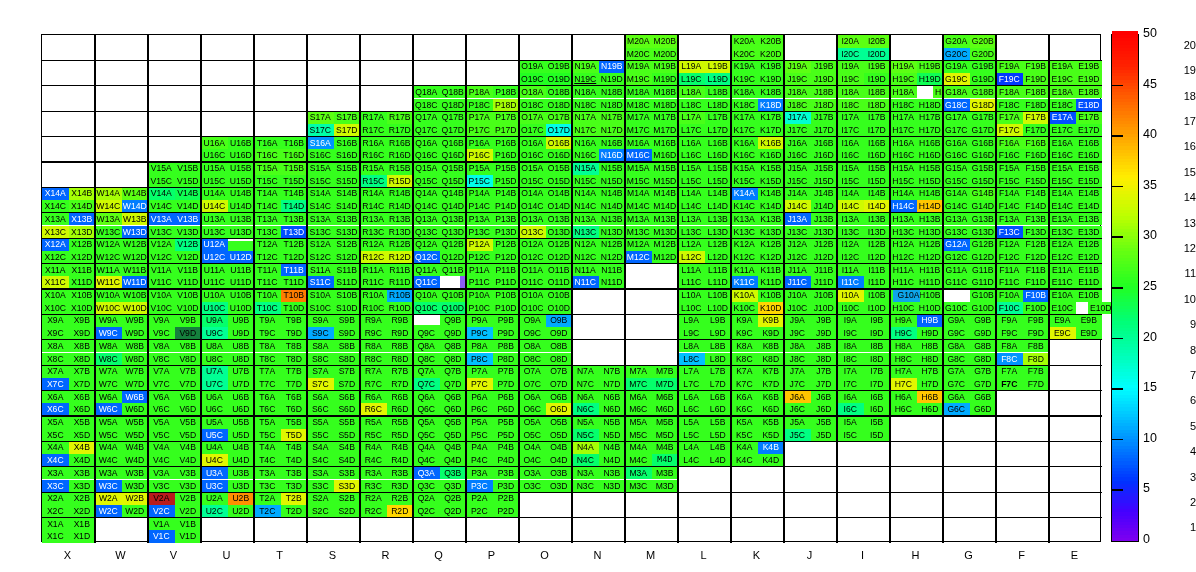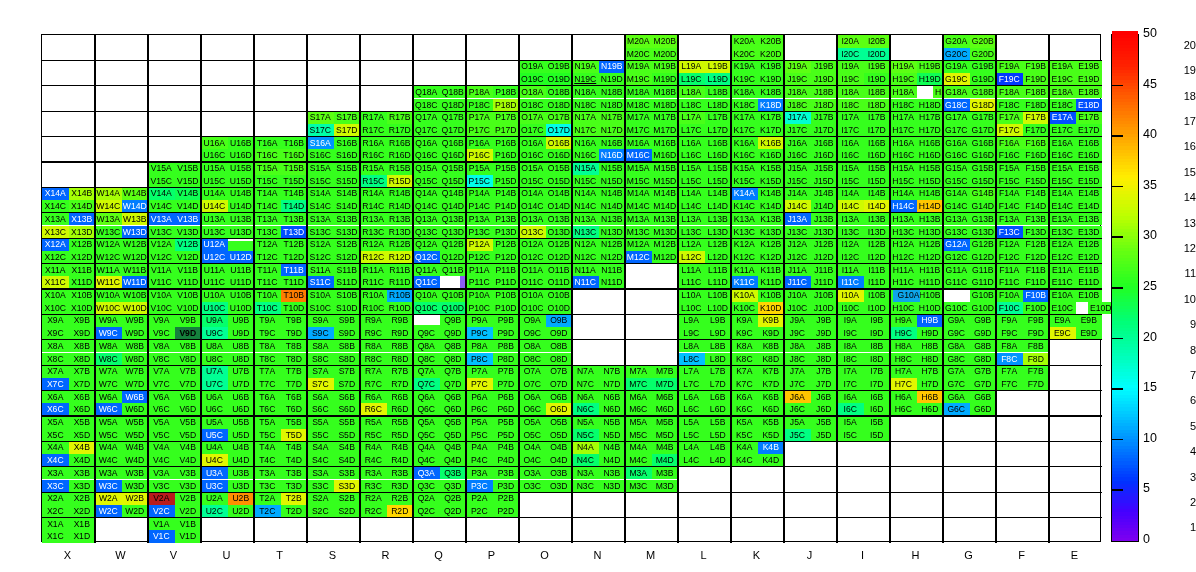--- a/index.html
+++ b/index.html
@@ -735,21 +735,21 @@
       <div class="sub" title="X9B: 26 kHz" style="left: 26.5px; top: 279.4px; width: 26.5px; height: 12.7px; background: rgb(53, 255, 29); color: rgb(0, 0, 0);">X9B</div>
       <div class="sub" title="X9C: 26 kHz" style="left: 0px; top: 292.1px; width: 26.5px; height: 12.7px; background: rgb(53, 255, 29); color: rgb(0, 0, 0);">X9C</div>
       <div class="sub" title="X9D: 26 kHz" style="left: 26.5px; top: 292.1px; width: 26.5px; height: 12.7px; background: rgb(53, 255, 29); color: rgb(0, 0, 0);">X9D</div>
       <div class="sub" title="W9A: 26 kHz" style="left: 53px; top: 279.4px; width: 26.5px; height: 12.7px; background: rgb(53, 255, 29); color: rgb(0, 0, 0);">W9A</div>
       <div class="sub" title="W9B: 26 kHz" style="left: 79.5px; top: 279.4px; width: 26.5px; height: 12.7px; background: rgb(53, 255, 29); color: rgb(0, 0, 0);">W9B</div>
       <div class="sub" title="W9C: 8 kHz" style="left: 53px; top: 292.1px; width: 26.5px; height: 12.7px; background: rgb(0, 102, 255); color: rgb(255, 255, 255);">W9C</div>
       <div class="sub" title="W9D: 26 kHz" style="left: 79.5px; top: 292.1px; width: 26.5px; height: 12.7px; background: rgb(53, 255, 29); color: rgb(0, 0, 0);">W9D</div>
       <div class="sub" title="V9A: 26 kHz" style="left: 106px; top: 279.4px; width: 26.5px; height: 12.7px; background: rgb(53, 255, 29); color: rgb(0, 0, 0);">V9A</div>
       <div class="sub" title="V9B: 26 kHz" style="left: 132.5px; top: 279.4px; width: 26.5px; height: 12.7px; background: rgb(53, 255, 29); color: rgb(0, 0, 0);">V9B</div>
       <div class="sub" title="V9C: 26 kHz" style="left: 106px; top: 292.1px; width: 26.5px; height: 12.7px; background: rgb(53, 255, 29); color: rgb(0, 0, 0);">V9C</div>
-      <div class="sub" title="V9D: 26 kHz" style="left: 132.5px; top: 292.1px; width: 26.5px; height: 12.7px; background: #15803d; color: rgb(0, 0, 0); font-weight: bold;">V9D</div>
+      <div class="sub" title="V9D: 26 kHz" style="left: 132.5px; top: 292.1px; width: 26.5px; height: 12.7px; background: #15803d; color: rgb(0, 0, 0);">V9D</div>
       <div class="sub" title="U9A: 22 kHz" style="left: 159px; top: 279.4px; width: 26.5px; height: 12.7px; background: rgb(5, 255, 107); color: rgb(0, 0, 0);">U9A</div>
       <div class="sub" title="U9B: 26 kHz" style="left: 185.5px; top: 279.4px; width: 26.5px; height: 12.7px; background: rgb(53, 255, 29); color: rgb(0, 0, 0);">U9B</div>
       <div class="sub" title="U9C: 20 kHz" style="left: 159px; top: 292.1px; width: 26.5px; height: 12.7px; background: rgb(0, 255, 148); color: rgb(0, 0, 0);">U9C</div>
       <div class="sub" title="U9D: 26 kHz" style="left: 185.5px; top: 292.1px; width: 26.5px; height: 12.7px; background: rgb(53, 255, 29); color: rgb(0, 0, 0);">U9D</div>
       <div class="sub" title="T9A: 26 kHz" style="left: 212px; top: 279.4px; width: 26.5px; height: 12.7px; background: rgb(53, 255, 29); color: rgb(0, 0, 0);">T9A</div>
       <div class="sub" title="T9B: 26 kHz" style="left: 238.5px; top: 279.4px; width: 26.5px; height: 12.7px; background: rgb(53, 255, 29); color: rgb(0, 0, 0);">T9B</div>
       <div class="sub" title="T9C: 26 kHz" style="left: 212px; top: 292.1px; width: 26.5px; height: 12.7px; background: rgb(53, 255, 29); color: rgb(0, 0, 0);">T9C</div>
       <div class="sub" title="T9D: 26 kHz" style="left: 238.5px; top: 292.1px; width: 26.5px; height: 12.7px; background: rgb(53, 255, 29); color: rgb(0, 0, 0);">T9D</div>
       <div class="sub" title="S9A: 26 kHz" style="left: 265px; top: 279.4px; width: 26.5px; height: 12.7px; background: rgb(53, 255, 29); color: rgb(0, 0, 0);">S9A</div>
       <div class="sub" title="S9B: 26 kHz" style="left: 291.5px; top: 279.4px; width: 26.5px; height: 12.7px; background: rgb(53, 255, 29); color: rgb(0, 0, 0);">S9B</div>
@@ -938,21 +938,21 @@
       <div class="sub" title="H7A: 26 kHz" style="left: 848px; top: 330.2px; width: 26.5px; height: 12.7px; background: rgb(53, 255, 29); color: rgb(0, 0, 0);">H7A</div>
       <div class="sub" title="H7B: 26 kHz" style="left: 874.5px; top: 330.2px; width: 26.5px; height: 12.7px; background: rgb(53, 255, 29); color: rgb(0, 0, 0);">H7B</div>
       <div class="sub" title="H7C: 34 kHz" style="left: 848px; top: 342.9px; width: 26.5px; height: 12.7px; background: rgb(225, 246, 0); color: rgb(0, 0, 0);">H7C</div>
       <div class="sub" title="H7D: 26 kHz" style="left: 874.5px; top: 342.9px; width: 26.5px; height: 12.7px; background: rgb(53, 255, 29); color: rgb(0, 0, 0);">H7D</div>
       <div class="sub" title="G7A: 26 kHz" style="left: 901px; top: 330.2px; width: 26.5px; height: 12.7px; background: rgb(53, 255, 29); color: rgb(0, 0, 0);">G7A</div>
       <div class="sub" title="G7B: 26 kHz" style="left: 927.5px; top: 330.2px; width: 26.5px; height: 12.7px; background: rgb(53, 255, 29); color: rgb(0, 0, 0);">G7B</div>
       <div class="sub" title="G7C: 26 kHz" style="left: 901px; top: 342.9px; width: 26.5px; height: 12.7px; background: rgb(53, 255, 29); color: rgb(0, 0, 0);">G7C</div>
       <div class="sub" title="G7D: 26 kHz" style="left: 927.5px; top: 342.9px; width: 26.5px; height: 12.7px; background: rgb(53, 255, 29); color: rgb(0, 0, 0);">G7D</div>
       <div class="sub" title="F7A: 26 kHz" style="left: 954px; top: 330.2px; width: 26.5px; height: 12.7px; background: rgb(53, 255, 29); color: rgb(0, 0, 0);">F7A</div>
       <div class="sub" title="F7B: 26 kHz" style="left: 980.5px; top: 330.2px; width: 26.5px; height: 12.7px; background: rgb(53, 255, 29); color: rgb(0, 0, 0);">F7B</div>
-      <div class="sub" title="F7C: 26 kHz" style="left: 954px; top: 342.9px; width: 26.5px; height: 12.7px; background: rgb(53, 255, 29); color: rgb(0, 0, 0);">F7C</div>
+      <div class="sub" title="F7C: 26 kHz" style="left: 954px; top: 342.9px; width: 26.5px; height: 12.7px; background: rgb(53, 255, 29); color: rgb(0, 0, 0); font-weight: bold;">F7C</div>
       <div class="sub" title="F7D: 26 kHz" style="left: 980.5px; top: 342.9px; width: 26.5px; height: 12.7px; background: rgb(53, 255, 29); color: rgb(0, 0, 0);">F7D</div>
       <div class="sub" title="X6A: 26 kHz" style="left: 0px; top: 355.6px; width: 26.5px; height: 12.7px; background: rgb(53, 255, 29); color: rgb(0, 0, 0);">X6A</div>
       <div class="sub" title="X6B: 26 kHz" style="left: 26.5px; top: 355.6px; width: 26.5px; height: 12.7px; background: rgb(53, 255, 29); color: rgb(0, 0, 0);">X6B</div>
       <div class="sub" title="X6C: 8 kHz" style="left: 0px; top: 368.3px; width: 26.5px; height: 12.7px; background: rgb(0, 102, 255); color: rgb(255, 255, 255);">X6C</div>
       <div class="sub" title="X6D: 26 kHz" style="left: 26.5px; top: 368.3px; width: 26.5px; height: 12.7px; background: rgb(53, 255, 29); color: rgb(0, 0, 0);">X6D</div>
       <div class="sub" title="W6A: 26 kHz" style="left: 53px; top: 355.6px; width: 26.5px; height: 12.7px; background: rgb(53, 255, 29); color: rgb(0, 0, 0);">W6A</div>
       <div class="sub" title="W6B: 8 kHz" style="left: 79.5px; top: 355.6px; width: 26.5px; height: 12.7px; background: rgb(0, 102, 255); color: rgb(255, 255, 255);">W6B</div>
       <div class="sub" title="W6C: 8 kHz" style="left: 53px; top: 368.3px; width: 26.5px; height: 12.7px; background: rgb(0, 102, 255); color: rgb(255, 255, 255);">W6C</div>
       <div class="sub" title="W6D: 26 kHz" style="left: 79.5px; top: 368.3px; width: 26.5px; height: 12.7px; background: rgb(53, 255, 29); color: rgb(0, 0, 0);">W6D</div>
       <div class="sub" title="V6A: 26 kHz" style="left: 106px; top: 355.6px; width: 26.5px; height: 12.7px; background: rgb(53, 255, 29); color: rgb(0, 0, 0);">V6A</div>
@@ -1123,21 +1123,21 @@
       <div class="sub" title="O4B: 26 kHz" style="left: 503.5px; top: 406.4px; width: 26.5px; height: 12.7px; background: rgb(53, 255, 29); color: rgb(0, 0, 0);">O4B</div>
       <div class="sub" title="O4C: 26 kHz" style="left: 477px; top: 419.1px; width: 26.5px; height: 12.7px; background: rgb(53, 255, 29); color: rgb(0, 0, 0);">O4C</div>
       <div class="sub" title="O4D: 26 kHz" style="left: 503.5px; top: 419.1px; width: 26.5px; height: 12.7px; background: rgb(53, 255, 29); color: rgb(0, 0, 0);">O4D</div>
       <div class="sub" title="N4A: 31 kHz" style="left: 530px; top: 406.4px; width: 26.5px; height: 12.7px; background: rgb(165, 255, 5); color: rgb(0, 0, 0);">N4A</div>
       <div class="sub" title="N4B: 26 kHz" style="left: 556.5px; top: 406.4px; width: 26.5px; height: 12.7px; background: rgb(53, 255, 29); color: rgb(0, 0, 0);">N4B</div>
       <div class="sub" title="N4C: 22 kHz" style="left: 530px; top: 419.1px; width: 26.5px; height: 12.7px; background: rgb(5, 255, 107); color: rgb(0, 0, 0);">N4C</div>
       <div class="sub" title="N4D: 26 kHz" style="left: 556.5px; top: 419.1px; width: 26.5px; height: 12.7px; background: rgb(53, 255, 29); color: rgb(0, 0, 0);">N4D</div>
       <div class="sub" title="M4A: 26 kHz" style="left: 583px; top: 406.4px; width: 26.5px; height: 12.7px; background: rgb(53, 255, 29); color: rgb(0, 0, 0);">M4A</div>
       <div class="sub" title="M4B: 26 kHz" style="left: 609.5px; top: 406.4px; width: 26.5px; height: 12.7px; background: rgb(53, 255, 29); color: rgb(0, 0, 0);">M4B</div>
       <div class="sub" title="M4C: 26 kHz" style="left: 583px; top: 419.1px; width: 26.5px; height: 12.7px; background: rgb(53, 255, 29); color: rgb(0, 0, 0);">M4C</div>
-      <div class="sub" title="M4D: 22 kHz" style="left: 609.5px; top: 419.1px; width: 26.5px; height: 20px; background: rgb(5, 255, 107); color: rgb(0, 0, 0);">M4D</div>
+      <div class="sub" title="M4D: 22 kHz" style="left: 609.5px; top: 419.1px; width: 26.5px; height: 20px; background: rgb(5, 255, 107); color: rgb(0, 0, 0); font-family: Liberation Mono, monospace;">M4D</div>
       <div class="sub" title="L4A: 26 kHz" style="left: 636px; top: 406.4px; width: 26.5px; height: 12.7px; background: rgb(53, 255, 29); color: rgb(0, 0, 0);">L4A</div>
       <div class="sub" title="L4B: 26 kHz" style="left: 662.5px; top: 406.4px; width: 26.5px; height: 12.7px; background: rgb(53, 255, 29); color: rgb(0, 0, 0);">L4B</div>
       <div class="sub" title="L4C: 26 kHz" style="left: 636px; top: 419.1px; width: 26.5px; height: 12.7px; background: rgb(53, 255, 29); color: rgb(0, 0, 0);">L4C</div>
       <div class="sub" title="L4D: 26 kHz" style="left: 662.5px; top: 419.1px; width: 26.5px; height: 12.7px; background: rgb(53, 255, 29); color: rgb(0, 0, 0);">L4D</div>
       <div class="sub" title="K4A: 26 kHz" style="left: 689px; top: 406.4px; width: 26.5px; height: 12.7px; background: rgb(53, 255, 29); color: rgb(0, 0, 0);">K4A</div>
       <div class="sub" title="K4B: 9 kHz" style="left: 715.5px; top: 406.4px; width: 26.5px; height: 12.7px; background: rgb(0, 125, 255); color: rgb(255, 255, 255);">K4B</div>
       <div class="sub" title="K4C: 26 kHz" style="left: 689px; top: 419.1px; width: 26.5px; height: 12.7px; background: rgb(53, 255, 29); color: rgb(0, 0, 0);">K4C</div>
       <div class="sub" title="K4D: 26 kHz" style="left: 715.5px; top: 419.1px; width: 26.5px; height: 12.7px; background: rgb(53, 255, 29); color: rgb(0, 0, 0);">K4D</div>
       <div class="sub" title="X3A: 26 kHz" style="left: 0px; top: 431.8px; width: 26.5px; height: 12.7px; background: rgb(53, 255, 29); color: rgb(0, 0, 0);">X3A</div>
       <div class="sub" title="X3B: 26 kHz" style="left: 26.5px; top: 431.8px; width: 26.5px; height: 12.7px; background: rgb(53, 255, 29); color: rgb(0, 0, 0);">X3B</div>

